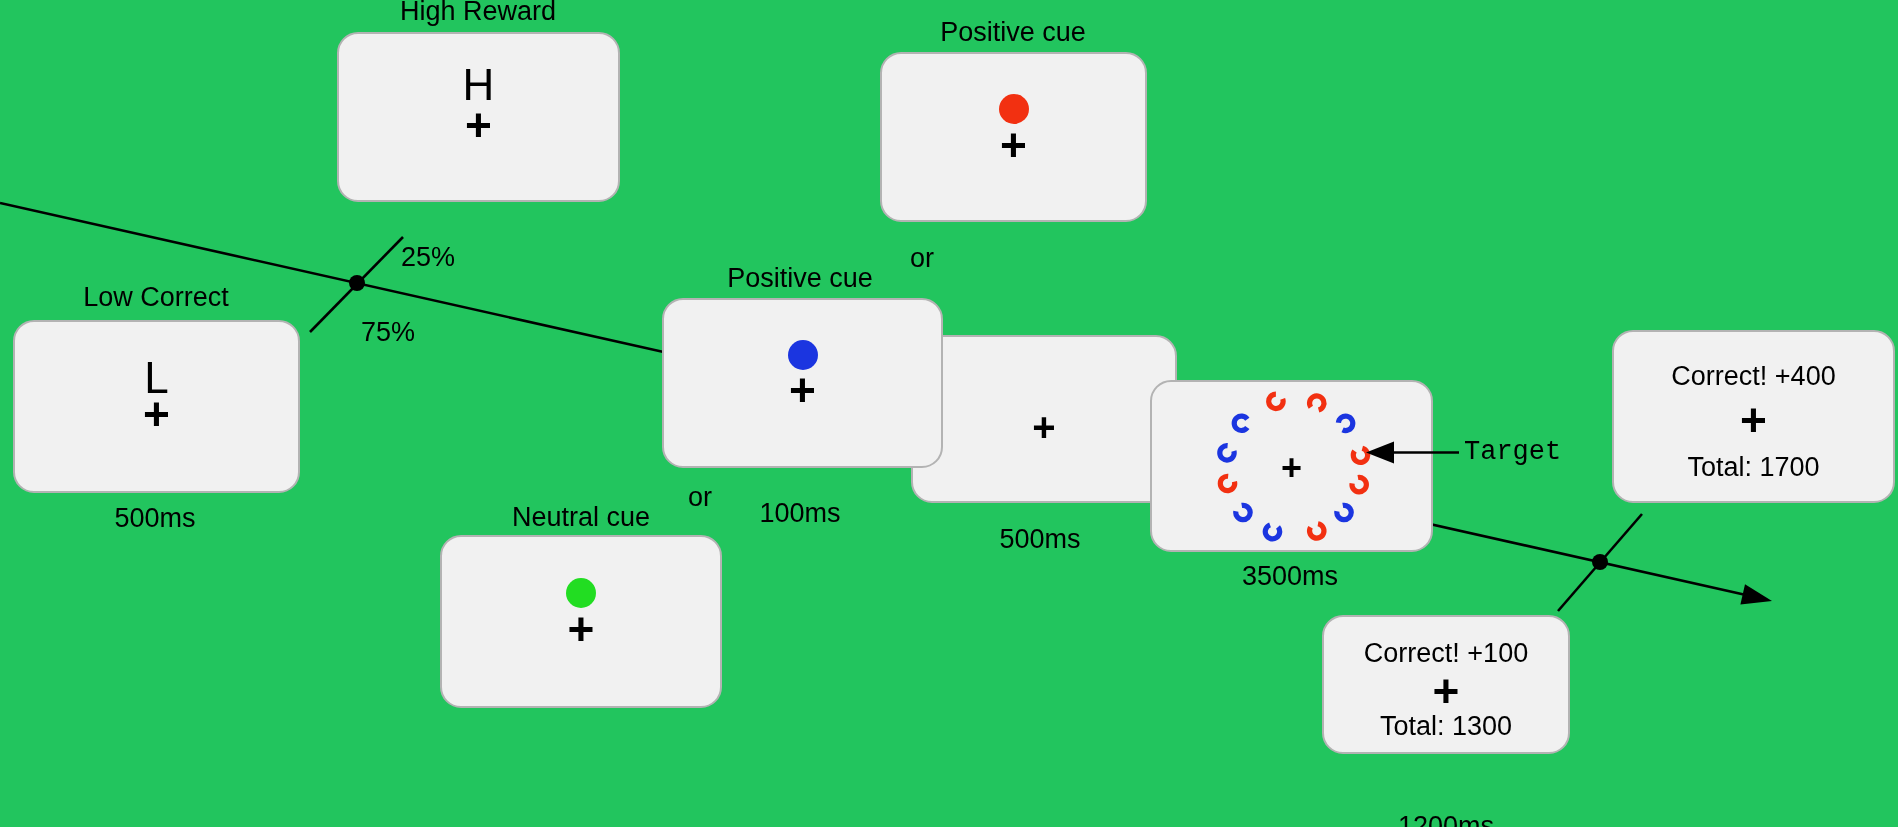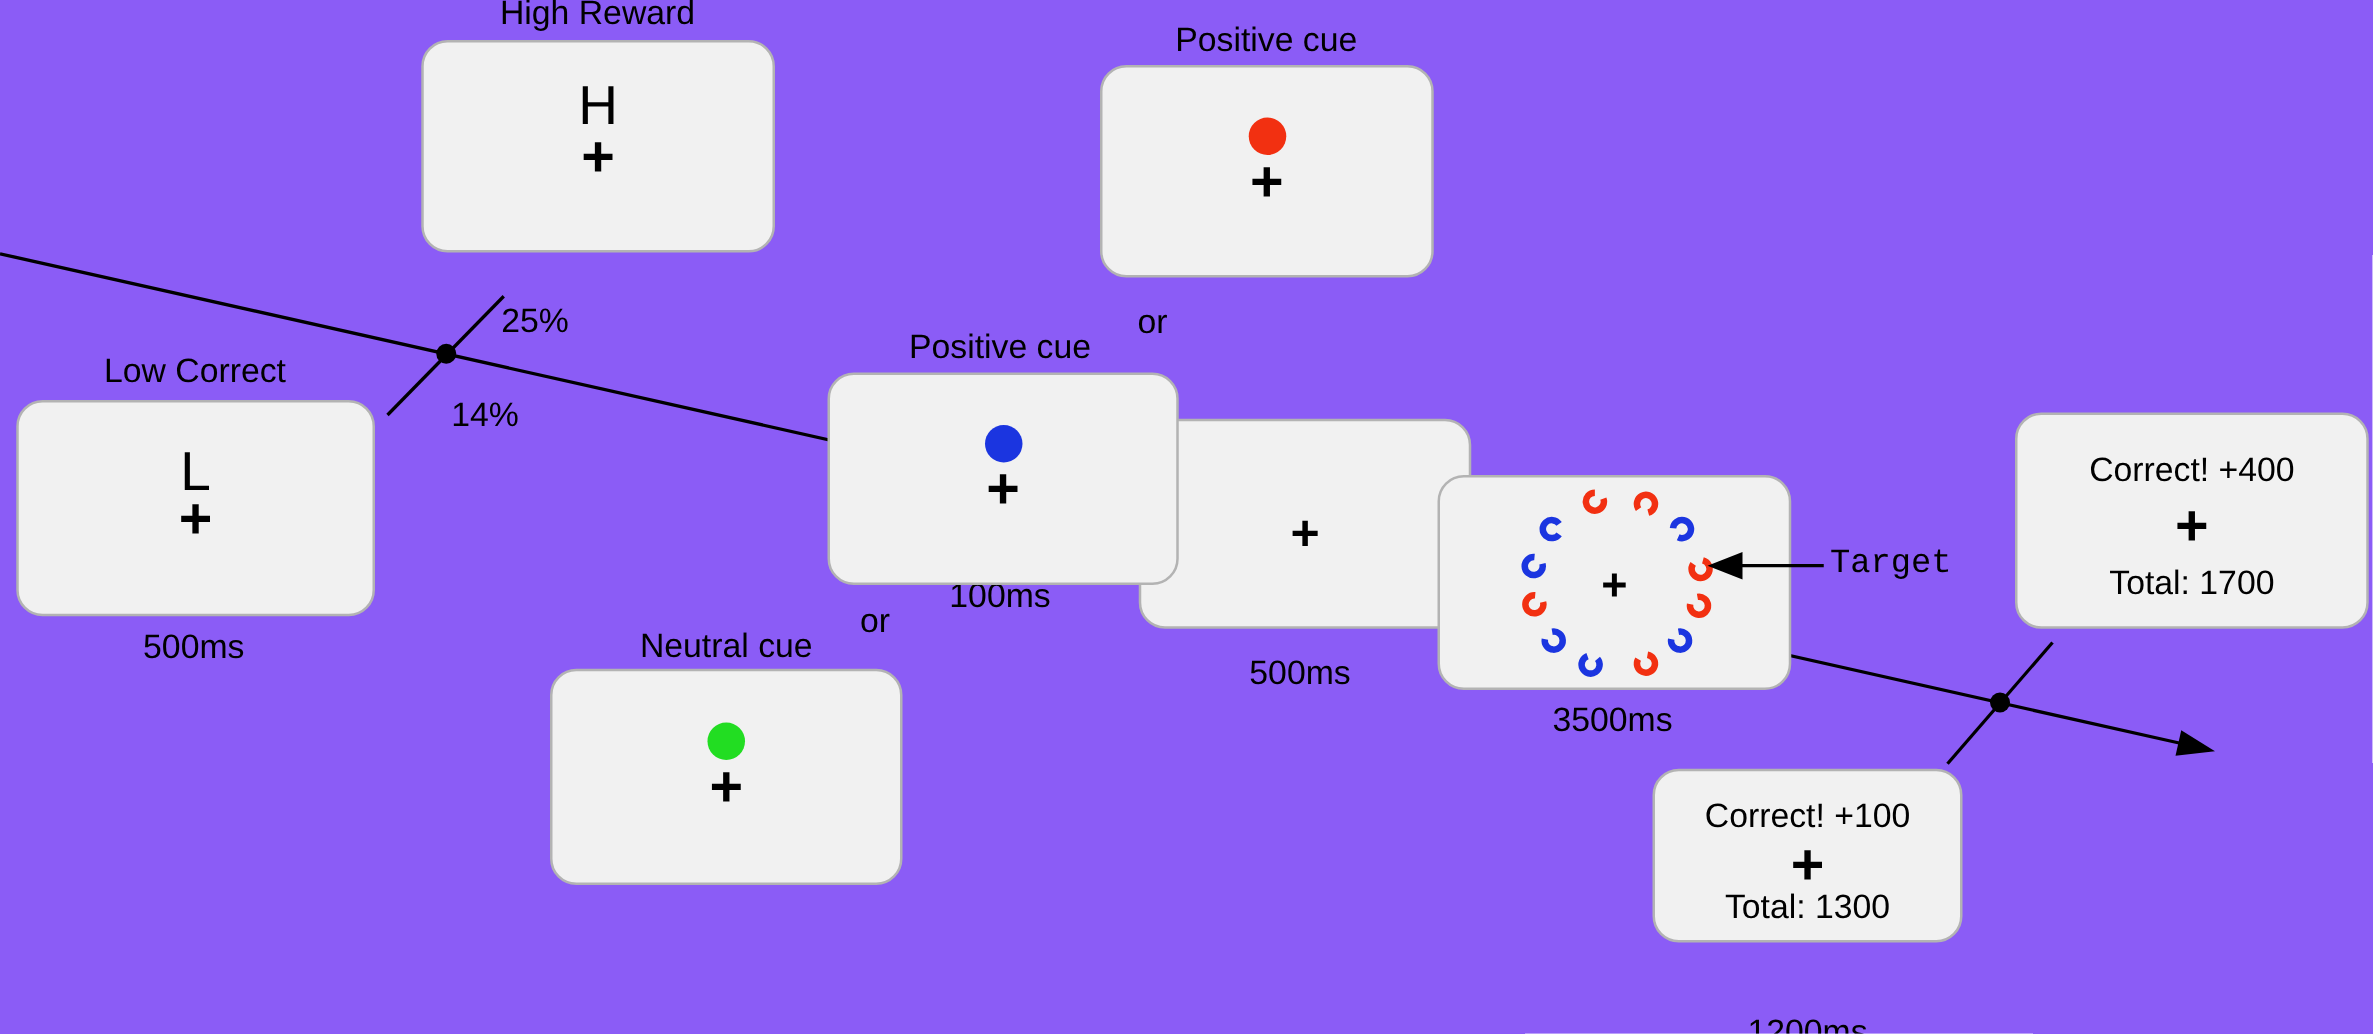--- a/index.html
+++ b/index.html
@@ -1,17 +1,17 @@
 <!DOCTYPE html>
 <html style="--box_fill: #f1f1f1; --box_border: #b3b3b3; --line: #000000; --text: #000000; --red: #f23011; --blue: #1b35e0; --green: #22dd22;"><head>
 <meta charset="utf-8">
 <style>
   html,body{margin:0;padding:0;background:#fff;}
   #canvas{
-    position:relative;width:1898px;height:827px;overflow:hidden;background:#8b5cf6;
+    position:relative;width:1898px;height:827px;overflow:hidden;background:#22c55e;
     font-family:"Liberation Sans","DejaVu Sans",sans-serif;color:#000;
   }
   svg.layer{position:absolute;left:0;top:0;width:100%;height:100%;pointer-events:none;}
   .screen{
     position:absolute;background:var(--box_fill);border:2.6px solid var(--box_border);
     border-radius:21px;box-sizing:border-box;
   }
   .lbl{position:absolute;transform:translate(-50%,-50%);white-space:nowrap;
        font-size:27px;line-height:1;color:var(--text);}
   .italic{}
@@ -40,27 +40,27 @@
     <line x1="310" y1="332" x2="403" y2="237" stroke="#000" stroke-width="2.6"></line>
     <circle cx="357" cy="283" r="8" fill="#000"></circle>
     <line x1="1558" y1="611" x2="1642" y2="514" stroke="#000" stroke-width="2.6"></line>
     <circle cx="1600" cy="562" r="8" fill="#000"></circle>
   </svg>
 
   <div class="lbl" style="left:478px;top:11px">High Reward</div>
   <div class="lbl" style="left:156px;top:297px">Low Correct</div>
   <div class="lbl italic" style="left:155px;top:518px">500ms</div>
   <div class="lbl italic" style="left:428px;top:257px">25%</div>
-  <div class="lbl italic" style="left:388px;top:332px">14%</div>
+  <div class="lbl italic" style="left:388px;top:332px">75%</div>
   <div class="lbl" style="left:1013px;top:32px">Positive cue</div>
   <div class="lbl" style="left:800px;top:278px">Positive cue</div>
   <div class="lbl" style="left:581px;top:517px">Neutral cue</div>
   <div class="lbl italic" style="left:922px;top:258px">or</div>
   <div class="lbl italic" style="left:700px;top:497px">or</div>
-  <div class="lbl italic" style="left:800px;top:477px">100ms</div>
+  <div class="lbl italic" style="left:800px;top:513px">100ms</div>
   <div class="lbl italic" style="left:1040px;top:539px">500ms</div>
   <div class="lbl italic" style="left:1290px;top:576px">3500ms</div>
   <div class="lbl italic" style="left:1446px;top:826px">1200ms</div>
 
   <div class="screen" style="left:337px;top:32px;width:283px;height:170px">
     <div class="letter" style="top:51px">H</div>
     <div class="cross" style="top:91px">+</div>
   </div>
 
   <div class="screen" style="left:13px;top:320px;width:287px;height:173px">

